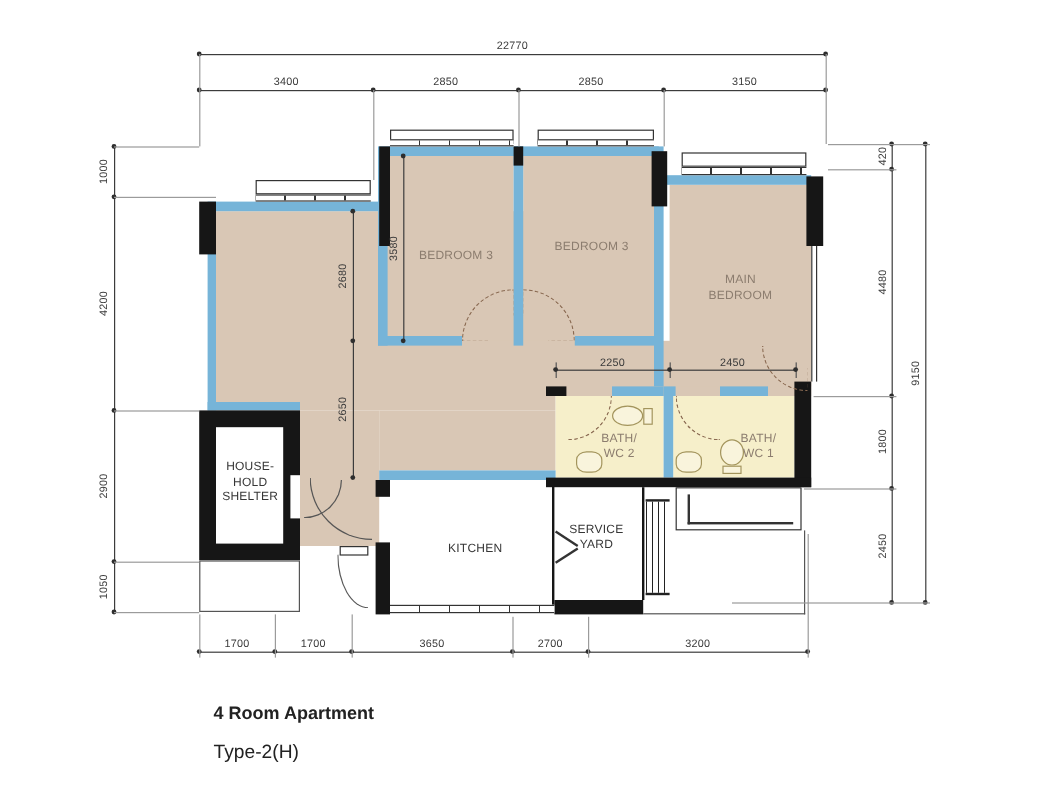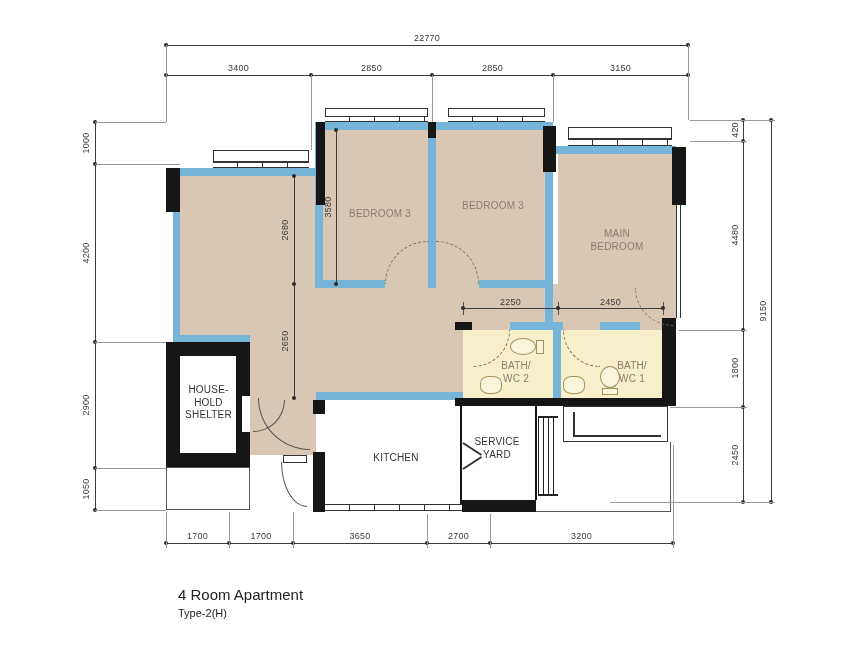--- a/index.html
+++ b/index.html
@@ -19,21 +19,21 @@
   .win{position:absolute;box-sizing:border-box;border-top:1px solid #333;border-bottom:1px solid #333;background:#fff repeating-linear-gradient(90deg,transparent 0,transparent 24px,#333 24px,#333 25px);}
   .winv{position:absolute;box-sizing:border-box;border-left:1px solid #333;border-right:1px solid #333;background:#fff;}
   .arcd{position:absolute;box-sizing:border-box;border:0 dashed #8a6a52;}
   .arcs{position:absolute;box-sizing:border-box;border:0 solid #555;}
   .room{position:absolute;font-size:10px;color:#8c7d6f;text-align:center;line-height:12.5px;white-space:pre-line;letter-spacing:.2px;}
   .room.dark{color:#363636;}
   .fix{position:absolute;box-sizing:border-box;border:1.5px solid #a3945c;background:rgba(255,255,255,.35);}
   .ladder{position:absolute;box-sizing:border-box;border-top:2px solid #222;border-bottom:2px solid #222;background:repeating-linear-gradient(90deg,#222 0,#222 1.5px,transparent 1.5px,transparent 5px);}
   .chev{position:absolute;background:#333;transform-origin:left center;}
   .title1{position:absolute;font-size:15px;color:#222;}
-  .title2{position:absolute;font-size:11px;color:#222;}
+  .title2{position:absolute;font-size:16px;color:#222;margin-top:12px;}
 </style>
 </head>
 <body>
 
 <div class="sheet">
 
   <div class="tan" style="left:180px;top:176px;width:283px;height:166px;"></div>
   <div class="tan" style="left:250px;top:342px;width:66px;height:113px;"></div>
   <div class="tan" style="left:316px;top:342px;width:147px;height:50px;"></div>
   <div class="tan" style="left:323px;top:130px;width:105px;height:155px;"></div>
@@ -217,16 +217,16 @@
   <div class="line" style="left:463px;top:308px;width:200px;height:1px;"></div>
   <div class="ext" style="left:463px;top:302px;width:1px;height:13px;background:#555;"></div>
   <div class="ext" style="left:558px;top:302px;width:1px;height:13px;background:#555;"></div>
   <div class="ext" style="left:663px;top:302px;width:1px;height:13px;background:#555;"></div>
   <div class="dot" style="left:463px;top:308px;"></div>
   <div class="dot" style="left:558px;top:308px;"></div>
   <div class="dot" style="left:663px;top:308px;"></div>
   <div class="dim" style="left:463px;top:296px;width:95px;">2250</div>
   <div class="dim" style="left:558px;top:296px;width:105px;">2450</div>
 
-  <div class="title1" style="left:178px;top:586px;">4 Room Apartment</div>
+  <div class="title1" style="left:178px;top:586px;font-weight:bold;">4 Room Apartment</div>
   <div class="title2" style="left:178px;top:607px;">Type-2(H)</div>
 
 </div>
 
 </body></html>

